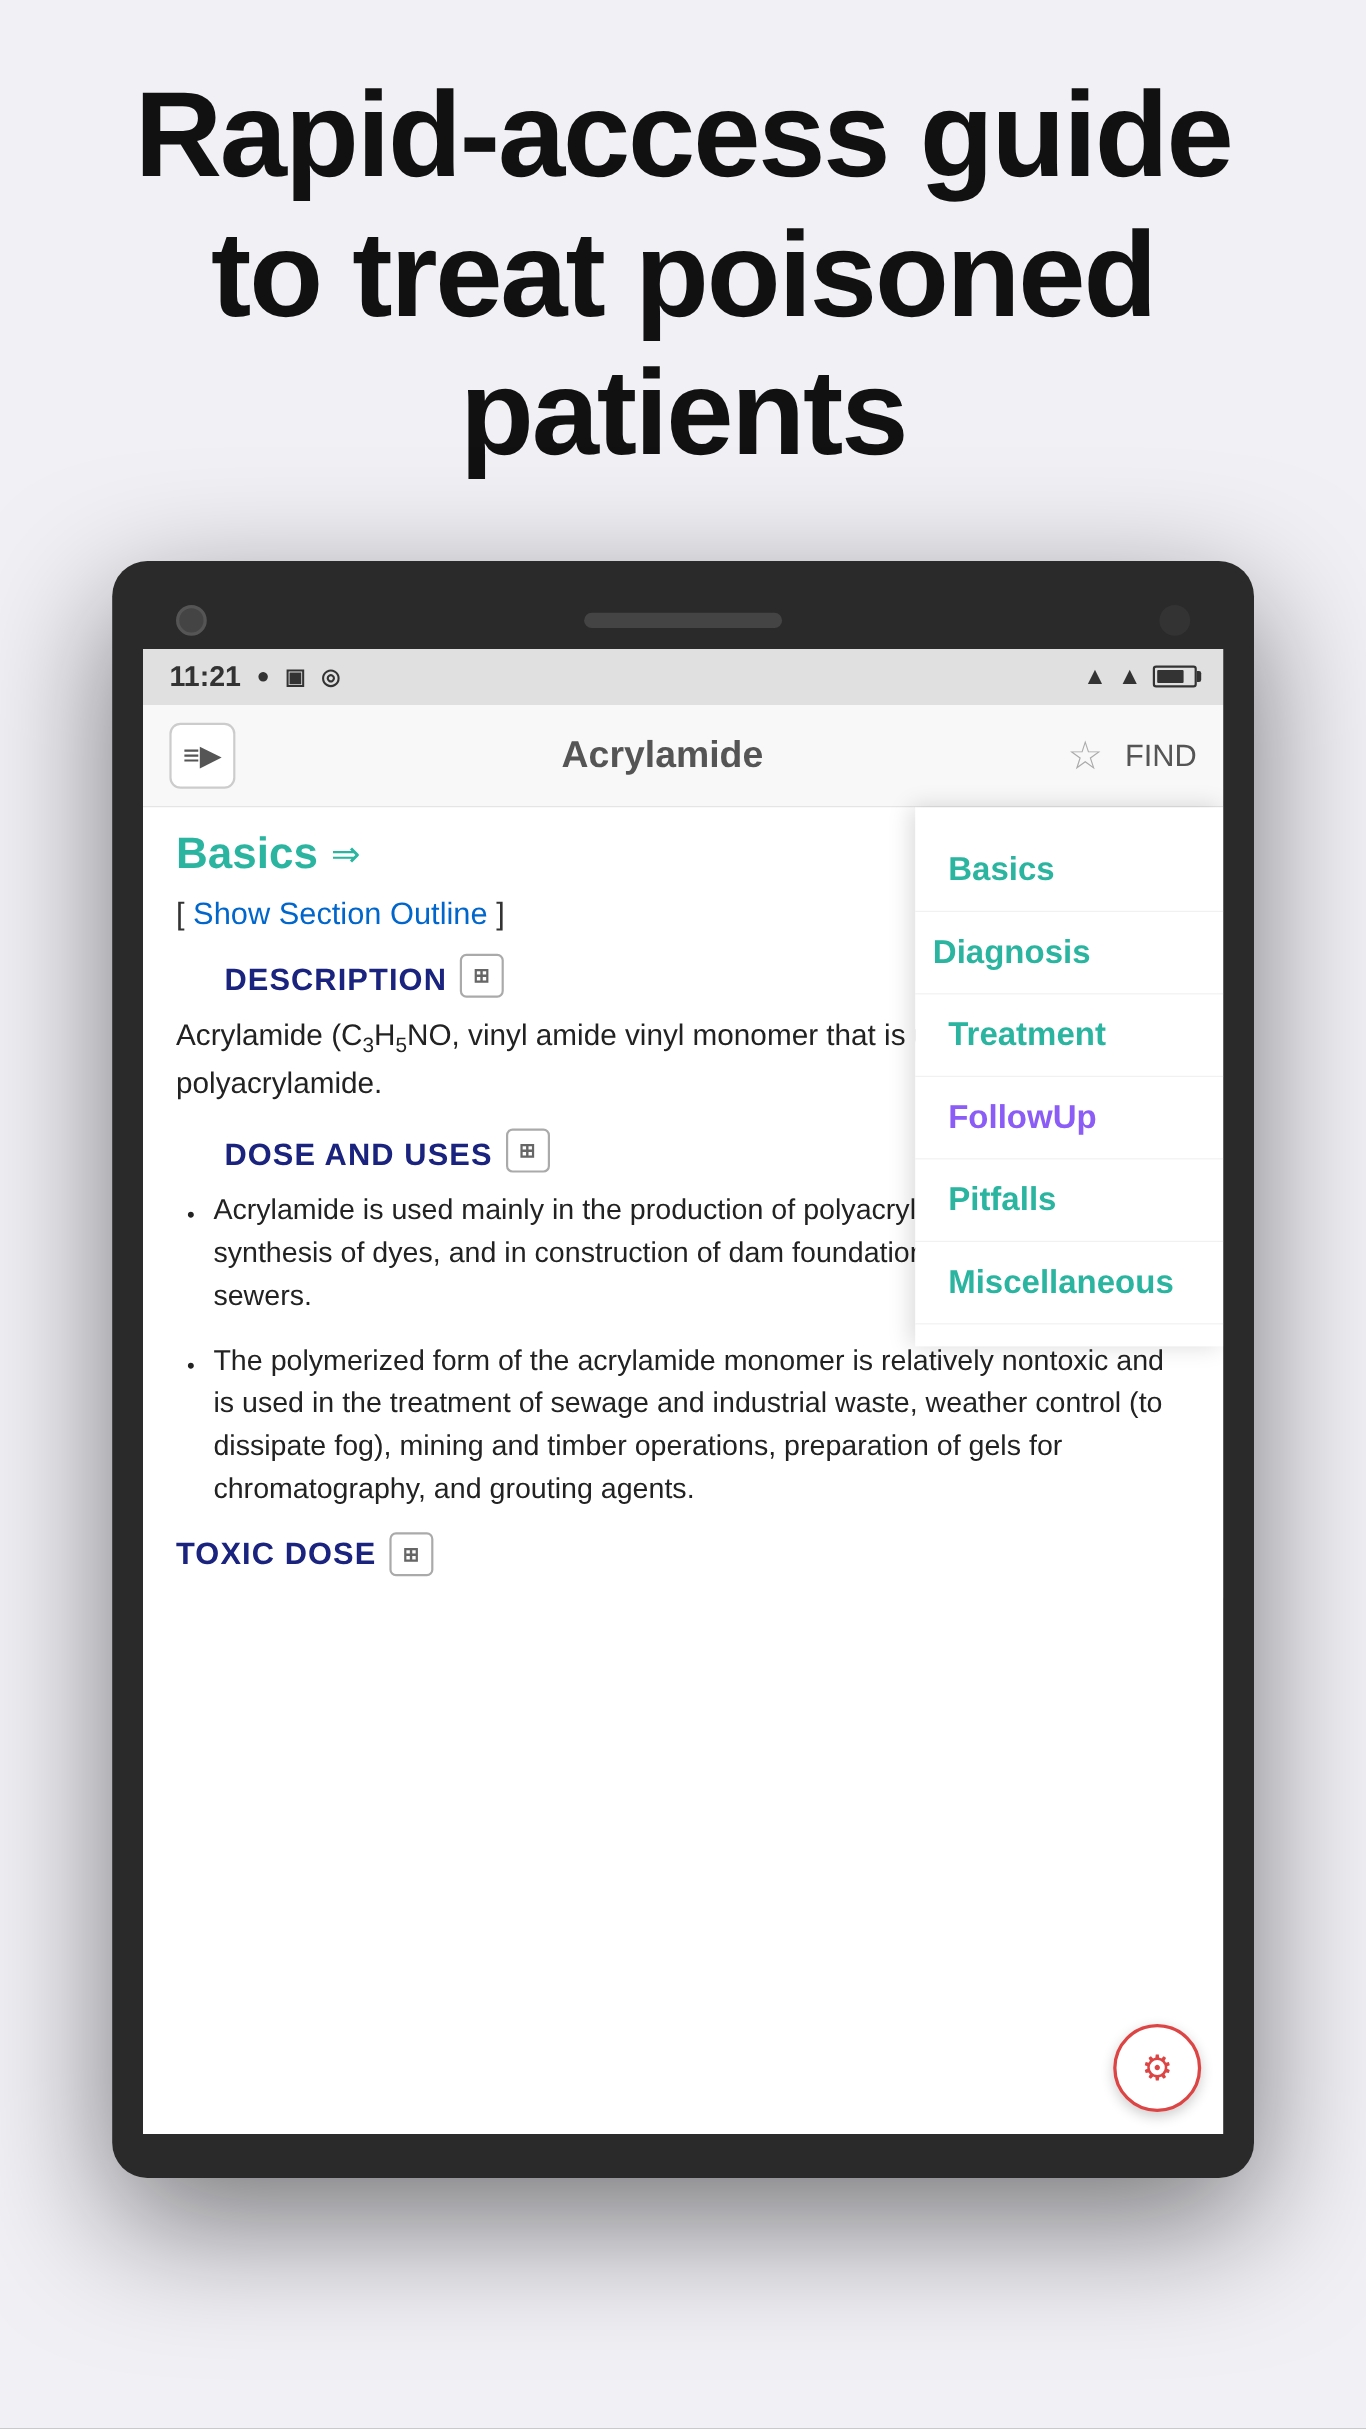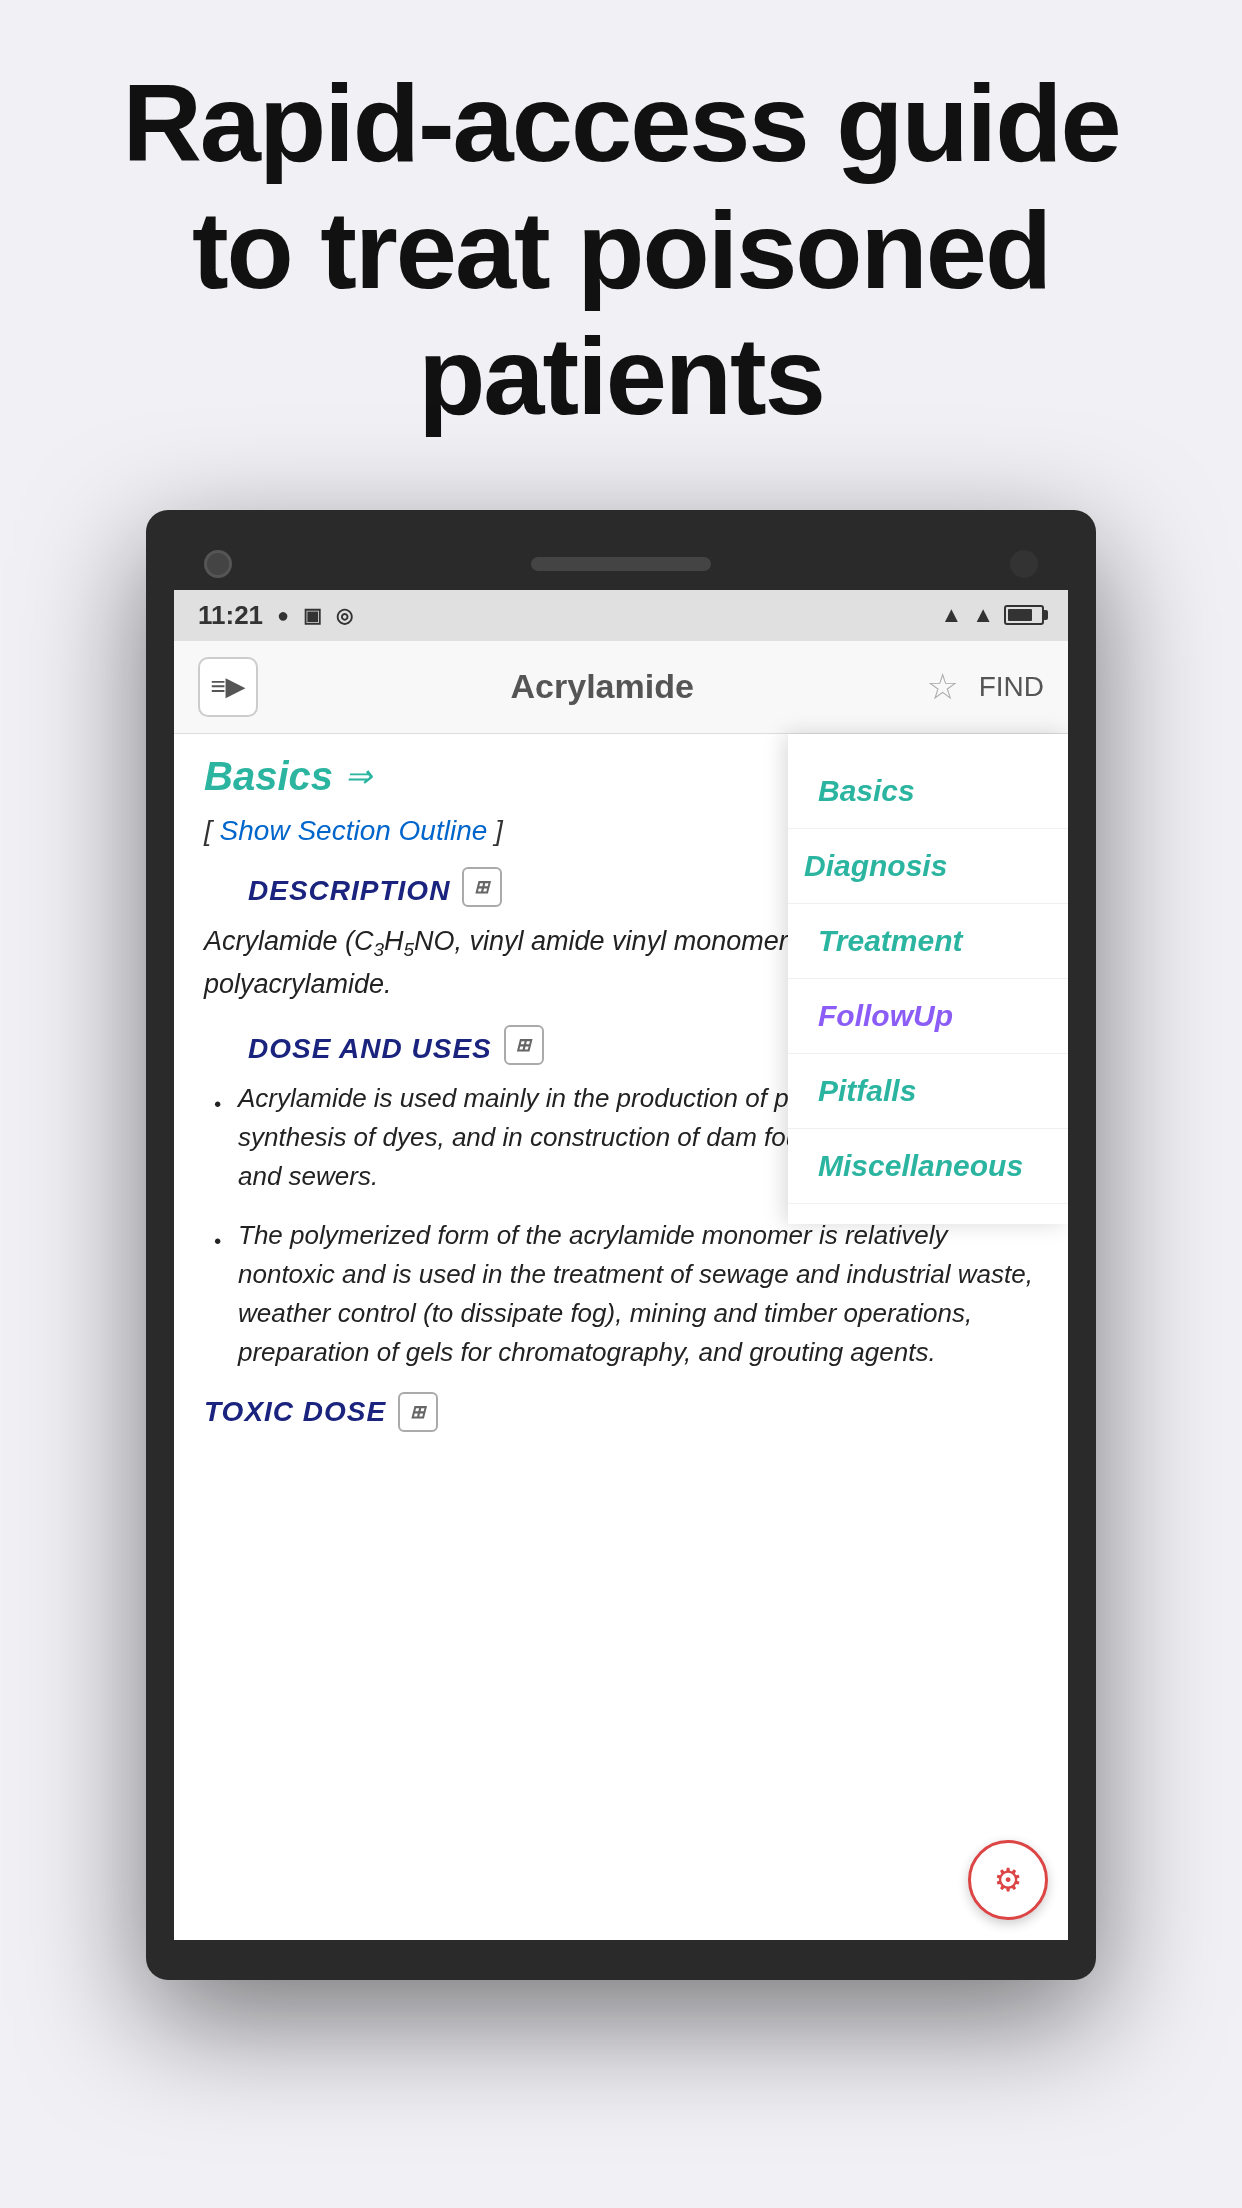--- a/index.html
+++ b/index.html
@@ -30,23 +30,23 @@
 
     
     .phone-wrapper {
       display: flex;
       justify-content: center;
       align-items: flex-start;
       margin-top: 30px;
     }
 
     .phone-frame {
-      width: 950px;
+      width: 1038px;
       background: #2a2a2a;
-      border-radius: 22px;
+      border-radius: 32px;
       padding: 30px 28px 40px;
       position: relative;
       box-shadow: 0 40px 120px rgba(0,0,0,0.5);
     }
 
     
     .phone-top {
       display: flex;
       justify-content: space-between;
       align-items: center;
@@ -189,21 +189,20 @@
     .find-label {
       font-size: 28px;
       color: #555;
       font-weight: 500;
     }
 
     
     .content-area {
       position: relative;
       display: flex;
-      font-style: italic;
     }
 
     
     .main-content {
       flex: 1;
       padding: 20px 30px;
       background: #fff;
     }
 
     

